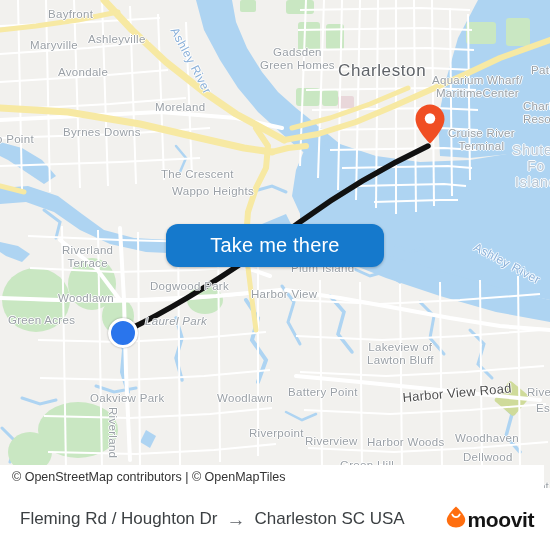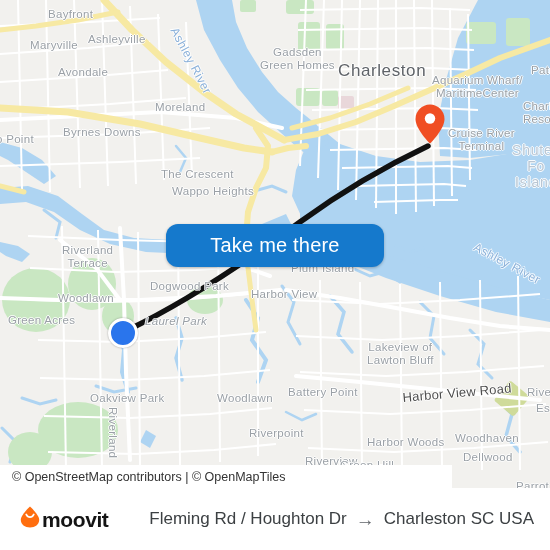--- a/index.html
+++ b/index.html
@@ -111,21 +111,21 @@
     letter-spacing: 0.2px;
     cursor: pointer;
     box-shadow: 0 1px 3px rgba(0,0,0,.25);
   }
 
   
   #attribution-bar {
     position: absolute;
     left: 0;
     top: 465px;
-    width: 452px;
+    width: 544px;
     height: 23px;
     background: #ffffff;
     display: flex;
     align-items: center;
   }
   #attribution-text {
     padding-left: 12px;
     font-size: 12.5px;
     color: #333333;
     white-space: nowrap;
@@ -390,21 +390,21 @@
         <div class="map-label " style="left: 90px; top: 392px;">Oakview Park</div>
         <div class="map-label " style="left: 217px; top: 392px;">Woodlawn</div>
         <div class="map-label " style="left: 218px; top: 427px; margin-left: 31px;">Riverpoint</div>
         <div class="map-label " style="left: 119px; top: 407px; transform: rotate(90deg); transform-origin: left top;">Riverland</div>
         <div class="map-label two-line" style="left: 367px; top: 341px;">Lakeview of
 Lawton Bluff</div>
         <div class="map-label " style="left: 288px; top: 386px;">Battery Point</div>
         <div class="map-label road" style="left: 402px; top: 390px; transform: rotate(-5deg); transform-origin: left top;">Harbor View Road</div>
         <div class="map-label " style="left: 527px; top: 386px;">River</div>
         <div class="map-label " style="left: 536px; top: 402px;">Es</div>
-        <div class="map-label " style="left: 305px; top: 455px;">Riverview</div>
+        <div class="map-label " style="left: 305px; top: 435px;">Riverview</div>
         <div class="map-label " style="left: 367px; top: 436px;">Harbor Woods</div>
         <div class="map-label " style="left: 455px; top: 432px;">Woodhaven</div>
         <div class="map-label " style="left: 463px; top: 451px;">Dellwood</div>
         <div class="map-label " style="left: 340px; top: 459px;">Green Hill</div>
         <div class="map-label " style="left: 516px; top: 480px;">Parrot</div>
       </div>
 
     <div id="dest-marker" style="left: 415px; top: 104px;">
       <svg width="30" height="40" viewBox="0 0 30 40" xmlns="http://www.w3.org/2000/svg">
         <path d="M15 0.5C6.99 0.5 0.5 6.99 0.5 15c0 10.5 14.5 24.5 14.5 24.5S29.5 25.5 29.5 15C29.5 6.99 23.01 0.5 15 0.5z" fill="#f04e23"></path>
@@ -415,29 +415,29 @@
     <div id="origin-dot" style="left: 108px; top: 318px; background: rgb(42, 117, 236);"></div>
 
     <button id="cta-button">Take me there</button>
 
     <div id="attribution-bar">
       <div id="attribution-text">© OpenStreetMap contributors | © OpenMapTiles</div>
     </div>
   </div>
 
   <div id="footer">
+    <div id="trip-summary">
+      <span>Fleming Rd / Houghton Dr</span>
+      <span id="trip-arrow">→</span>
+      <span>Charleston SC USA</span>
+    </div>
     <div id="moovit-logo">
       <span>
         <svg width="20" height="22" viewBox="0 0 20 22" xmlns="http://www.w3.org/2000/svg">
           <path d="M10 21.5C10 21.5 0.8 13.2 0.8 8.2 0.8 3.4 4.9 0.5 10 0.5s9.2 2.9 9.2 7.7c0 5-9.2 13.3-9.2 13.3z" transform="rotate(180 10 11)" fill="#ff6e0f"></path>
           <path d="M6.2 8.4c0.9 1.9 2.2 2.8 3.8 2.8s2.9-0.9 3.8-2.8" fill="none" stroke="#ffffff" stroke-width="1.7" stroke-linecap="round"></path>
         </svg>
       </span>
       <span id="moovit-wordmark">moovit</span>
     </div>
-    <div id="trip-summary">
-      <span>Fleming Rd / Houghton Dr</span>
-      <span id="trip-arrow">→</span>
-      <span>Charleston SC USA</span>
-    </div>
   </div>
 
 </div>
 
 </body></html>

